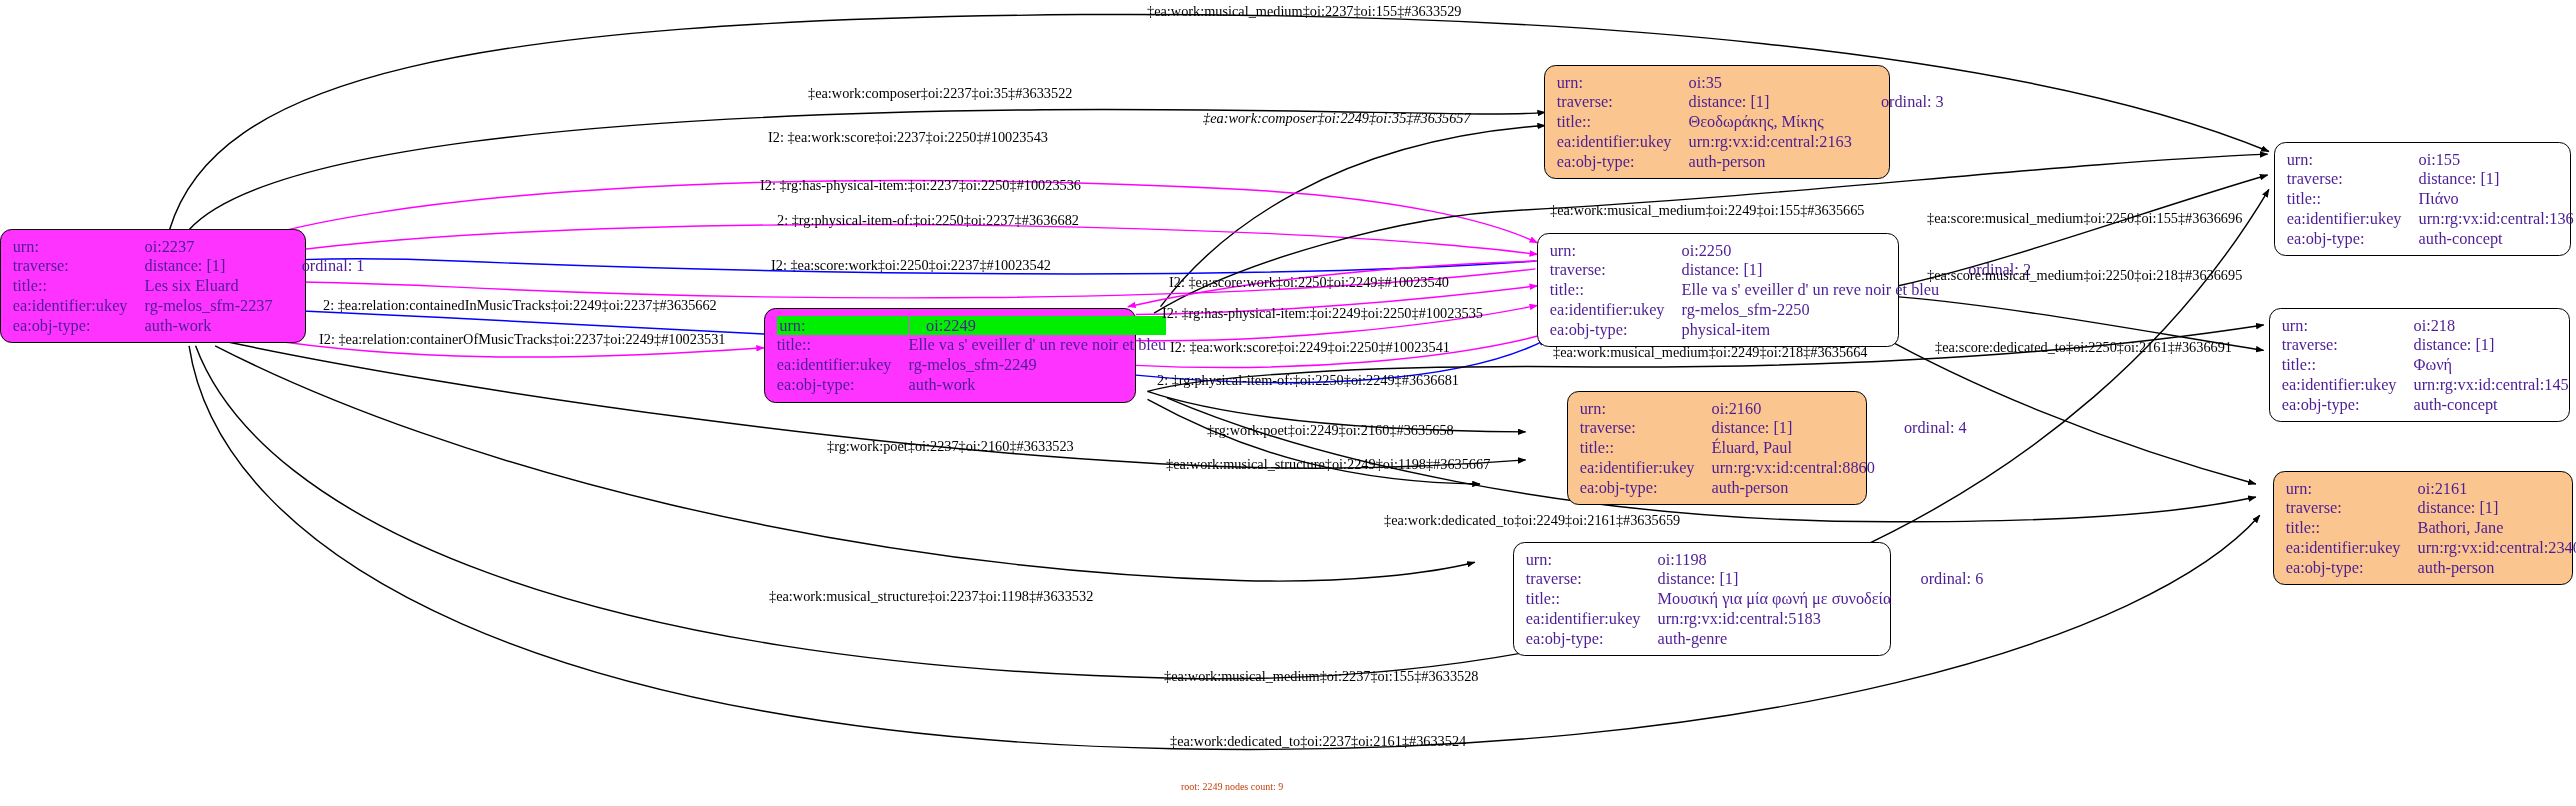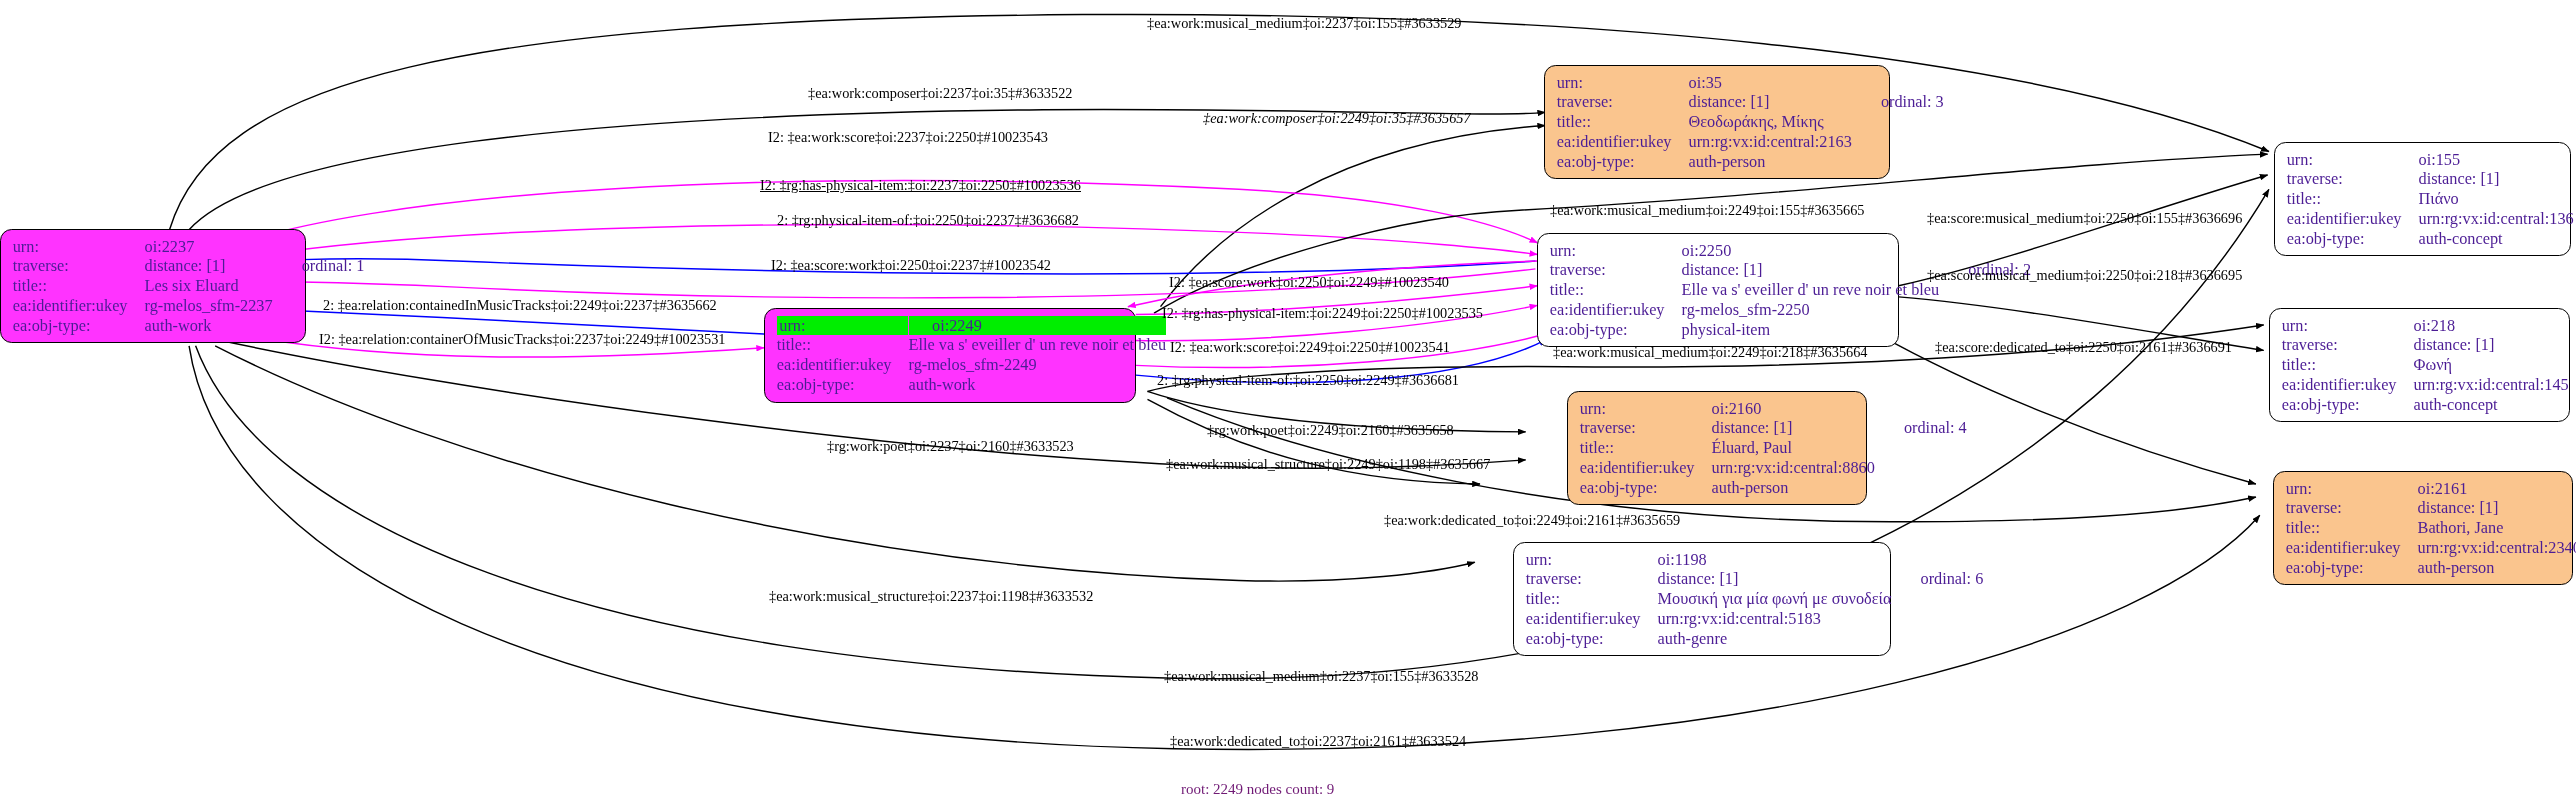--- a/index.html
+++ b/index.html
@@ -25,35 +25,35 @@
   }
   .node.magenta{background:#ff33ff;}
   .node.orange{background:#fac58e;}
   .node table{border-collapse:collapse;border-spacing:0;}
   .node td{padding:0 0 0 0;vertical-align:top;white-space:nowrap;font-size:16.3px;}
   .node td.k{padding-right:17px;}
   .node td.v{}
   .node .ordcell{padding-left:29px;}
   .hl td{background:#00ee00;}
   .hl td.k{padding-left:2.6px;padding-right:14.3px;border-right:1.3px solid #ff33ff;}
-  .hl td.v{padding-left:23px;}
+  .hl td.v{padding-left:17px;}
 
   
   .elabel{
     position:absolute;
     font-size:14.3px;
     color:#000000;
     white-space:nowrap;
     background:transparent;
     z-index:6;
   }
   .footer{
     position:absolute;
-    font-size:15px;
-    color:#701a75;
+    font-size:10px;
+    color:#c2410c;
     white-space:nowrap;
     z-index:6;
   }
 </style>
 </head>
 <body>
 
 <div id="stage">
 
   <svg id="wires" viewBox="0 0 3951 1237" xmlns="http://www.w3.org/2000/svg">
@@ -397,25 +397,25 @@
       </tr>
       <tr>
         <td class="k">ea:obj-type:</td>
         <td class="v">auth-genre</td>
         <td class="ordcell"></td>
       </tr>
     </tbody>
       </table>
   </div>
 
-  <div class="elabel" style="left:1147px;top:2.6px;margin-top:12px;">‡ea:work:musical_medium‡oi:2237‡oi:155‡#3633529</div>
+  <div class="elabel" style="left:1147px;top:2.6px;">‡ea:work:musical_medium‡oi:2237‡oi:155‡#3633529</div>
   <div class="elabel" style="left:808px;top:85px;">‡ea:work:composer‡oi:2237‡oi:35‡#3633522</div>
   <div class="elabel" style="left:768px;top:129px;">I2: ‡ea:work:score‡oi:2237‡oi:2250‡#10023543</div>
   <div class="elabel" style="left:1203px;top:110px;font-style:italic;">‡ea:work:composer‡oi:2249‡oi:35‡#3635657</div>
-  <div class="elabel" style="left:760px;top:177px;text-decoration:underline;">I2: ‡rg:has-physical-item:‡oi:2237‡oi:2250‡#10023536</div>
+  <div class="elabel" style="left:760px;top:177px;">I2: ‡rg:has-physical-item:‡oi:2237‡oi:2250‡#10023536</div>
   <div class="elabel" style="left:777px;top:212px;">2: ‡rg:physical-item-of:‡oi:2250‡oi:2237‡#3636682</div>
   <div class="elabel" style="left:771px;top:257px;">I2: ‡ea:score:work‡oi:2250‡oi:2237‡#10023542</div>
   <div class="elabel" style="left:323px;top:297px;">2: ‡ea:relation:containedInMusicTracks‡oi:2249‡oi:2237‡#3635662</div>
   <div class="elabel" style="left:319px;top:331px;">I2: ‡ea:relation:containerOfMusicTracks‡oi:2237‡oi:2249‡#10023531</div>
   <div class="elabel" style="left:1550px;top:202px;">‡ea:work:musical_medium‡oi:2249‡oi:155‡#3635665</div>
   <div class="elabel" style="left:1927px;top:210px;">‡ea:score:musical_medium‡oi:2250‡oi:155‡#3636696</div>
   <div class="elabel" style="left:1169px;top:274px;text-align:right;">I2: ‡ea:score:work‡oi:2250‡oi:2249‡#10023540</div>
   <div class="elabel" style="left:1162px;top:305px;">I2: ‡rg:has-physical-item:‡oi:2249‡oi:2250‡#10023535</div>
   <div class="elabel" style="left:1170px;top:339px;">I2: ‡ea:work:score‡oi:2249‡oi:2250‡#10023541</div>
   <div class="elabel" style="left:1157px;top:372px;">2: ‡rg:physical-item-of:‡oi:2250‡oi:2249‡#3636681</div>

